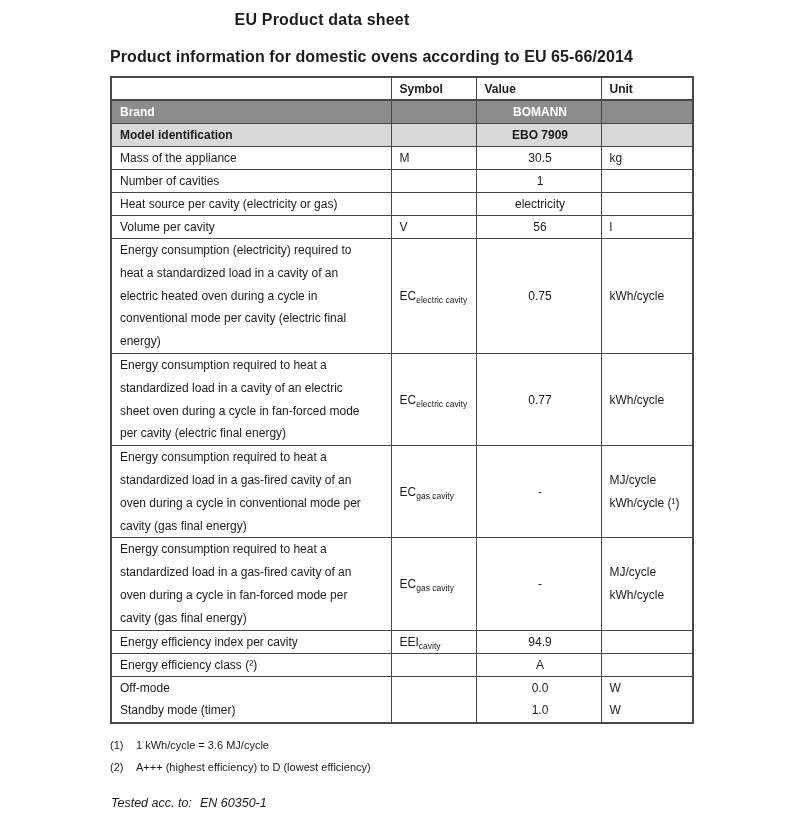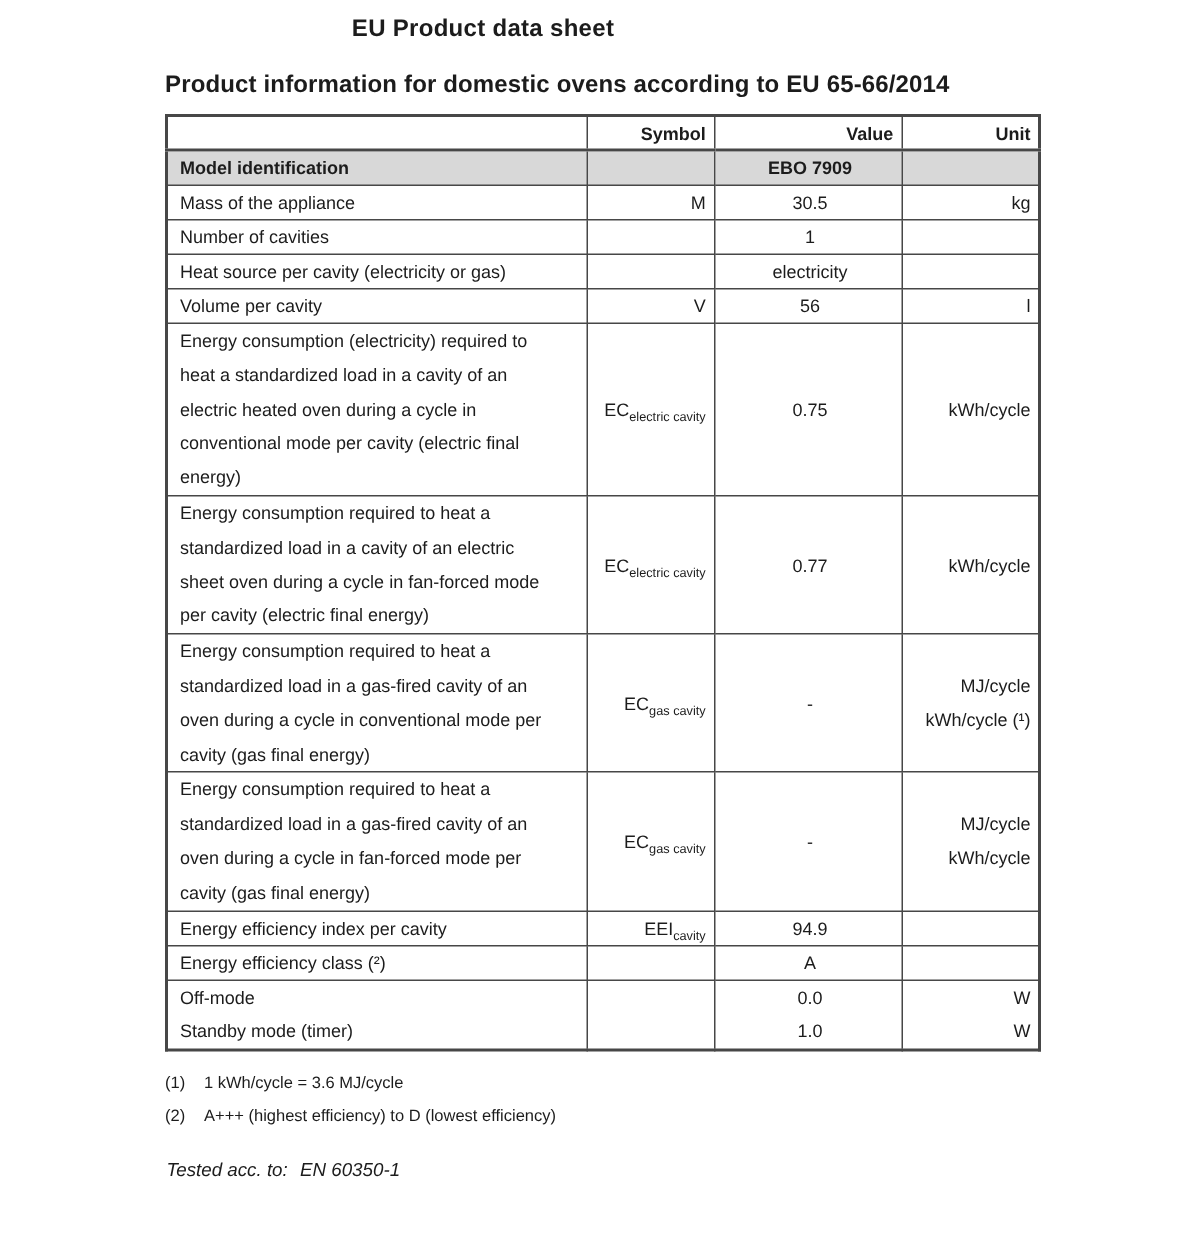--- a/index.html
+++ b/index.html
@@ -30,25 +30,25 @@
   }
   col.c1{width:280px;} col.c2{width:85px;} col.c3{width:125px;} col.c4{width:92px;}
   th,td{
     border:1px solid var(--border);font-size:12px;color:var(--text);
     padding:0 5px 0 8px;vertical-align:middle;overflow:hidden;
   }
   thead th{
     height:23px;font-weight:bold;text-align:left;
     border-bottom:2px solid var(--border);
   }
-  thead th.c-value{text-align:right;}
+  thead th.c-value{text-align:left;}
   tbody td{height:22px;line-height:22px;}
   td .line{line-height:22.8px;}
   .c-value{text-align:center;}
-  .c-symbol,.c-unit{text-align:right;}
+  .c-symbol,.c-unit{text-align:left;}
   tr.brand{background:var(--brand-bg);}
   tr.brand td{color:var(--brand-text);font-weight:bold;}
   tr.model{background:var(--model-bg);padding-left:44px;}
   tr.model td{font-weight:bold;}
   sub{font-size:8.5px;line-height:0;}
   .footnotes{margin:10px 0 0 110px;font-size:11px;}
   .footnote{display:flex;height:22px;line-height:22px;}
   .fn-mark{width:26px;flex:0 0 26px;}
   .tested{
     margin:13px 0 0 111px;display:flex;font-style:italic;font-size:12.5px;
@@ -74,20 +74,26 @@
     </colgroup>
     <thead>
       <tr>
         <th class="c-label"></th>
         <th class="c-symbol">Symbol</th>
         <th class="c-value">Value</th>
         <th class="c-unit">Unit</th>
       </tr>
     </thead>
     <tbody>
+        <tr class="brand">
+          <td class="c-label">Brand</td>
+          <td class="c-symbol"></td>
+          <td class="c-value">BOMANN</td>
+          <td class="c-unit"></td>
+        </tr>
         <tr class="model">
           <td class="c-label">Model identification</td>
           <td class="c-symbol"></td>
           <td class="c-value">EBO 7909</td>
           <td class="c-unit"></td>
         </tr>
         <tr>
           <td class="c-label">Mass of the appliance</td>
           <td class="c-symbol">M</td>
           <td class="c-value">30.5</td>

